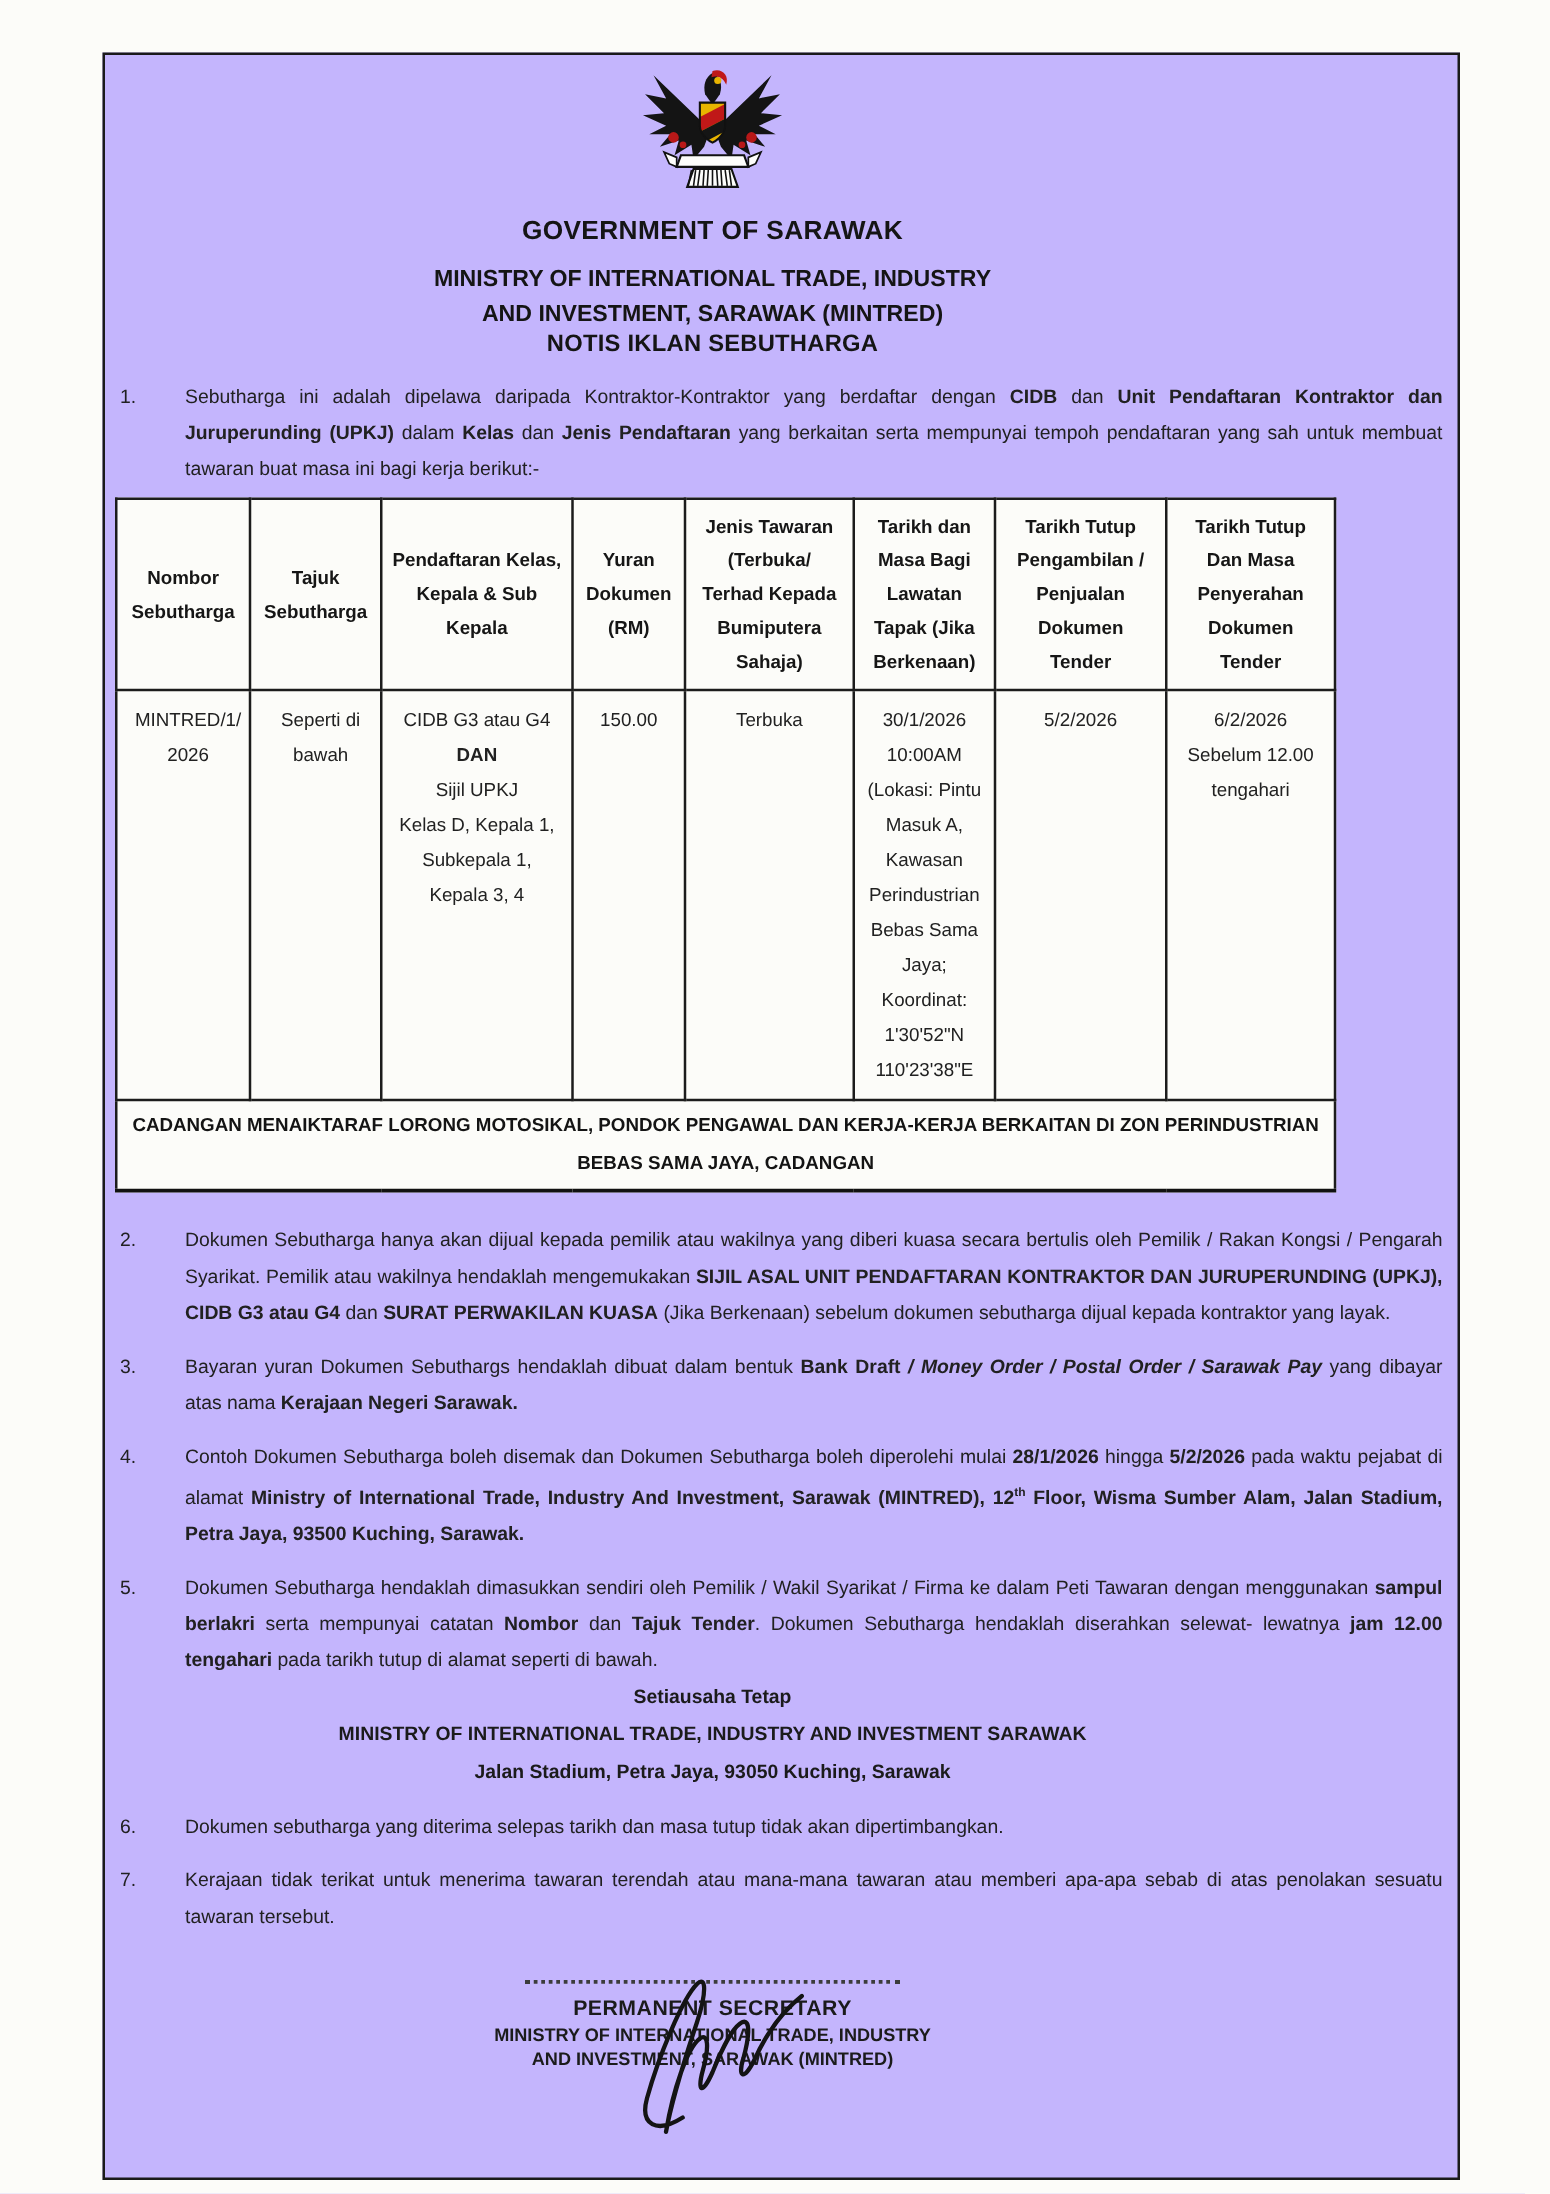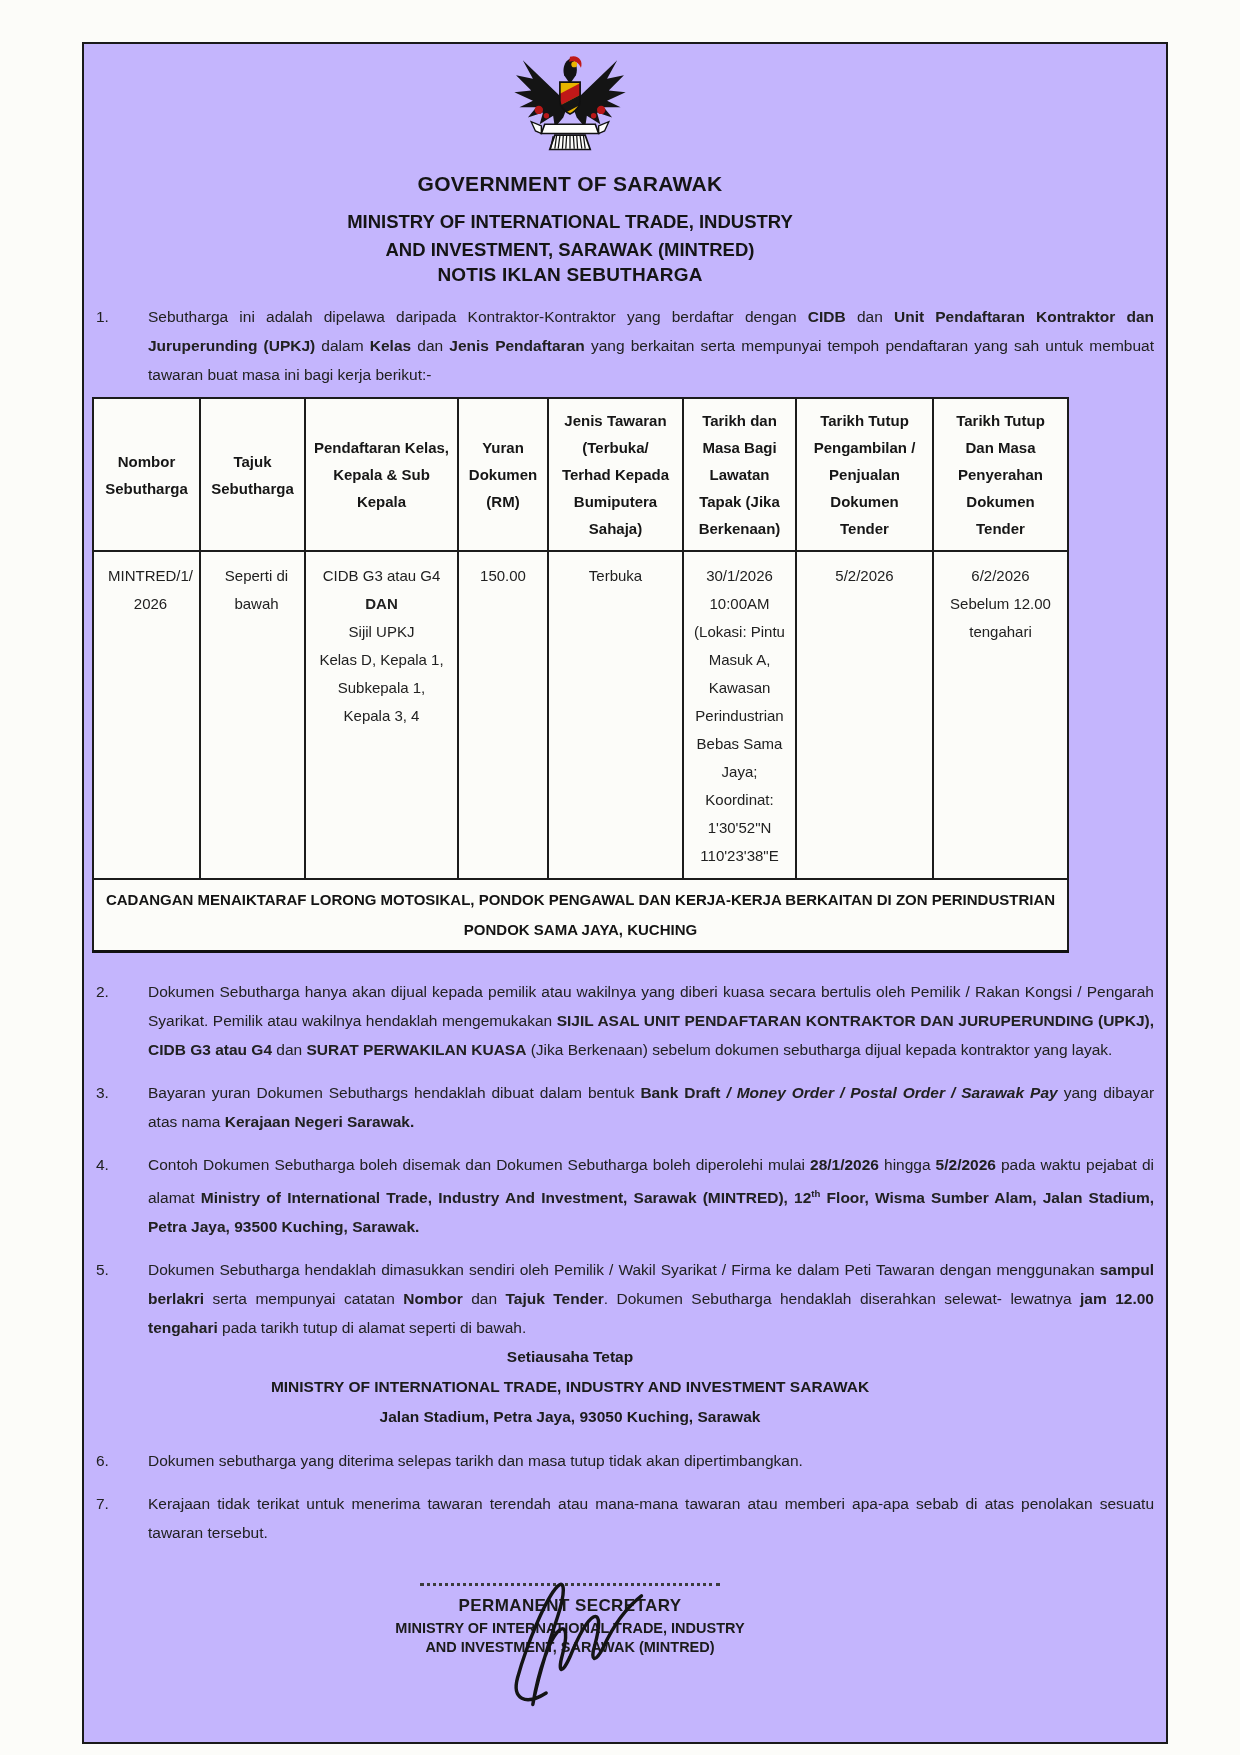--- a/index.html
+++ b/index.html
@@ -192,21 +192,21 @@
           </td>
       <td class="data">
             <div class="tline">6/2/2026</div>
             <div class="tline">Sebelum 12.00</div>
             <div class="tline">tengahari</div>
           </td>
     </tr>
     <tr class="project">
       <td colspan="8">
             <div class="tline">CADANGAN MENAIKTARAF LORONG MOTOSIKAL, PONDOK PENGAWAL DAN KERJA-KERJA BERKAITAN DI ZON PERINDUSTRIAN</div>
-            <div class="tline">PONDOK SAMA JAYA, KUCHING</div>
+            <div class="tline">BEBAS SAMA JAYA, CADANGAN</div>
           </td>
     </tr>
   </tbody>
     </table>
 
   <div class="clause after-table">
     <div class="num">2.</div>
     <div class="txt"><span>Dokumen Sebutharga hanya akan dijual kepada pemilik atau wakilnya yang diberi kuasa secara bertulis oleh Pemilik / Rakan Kongsi / Pengarah Syarikat. Pemilik atau wakilnya hendaklah mengemukakan </span><span class="b">SIJIL ASAL UNIT PENDAFTARAN KONTRAKTOR DAN JURUPERUNDING (UPKJ), CIDB G3 atau G4</span><span> dan </span><span class="b">SURAT PERWAKILAN KUASA</span><span> (Jika Berkenaan) sebelum dokumen sebutharga dijual kepada kontraktor yang layak.</span></div>
   </div>
   <div class="clause">

